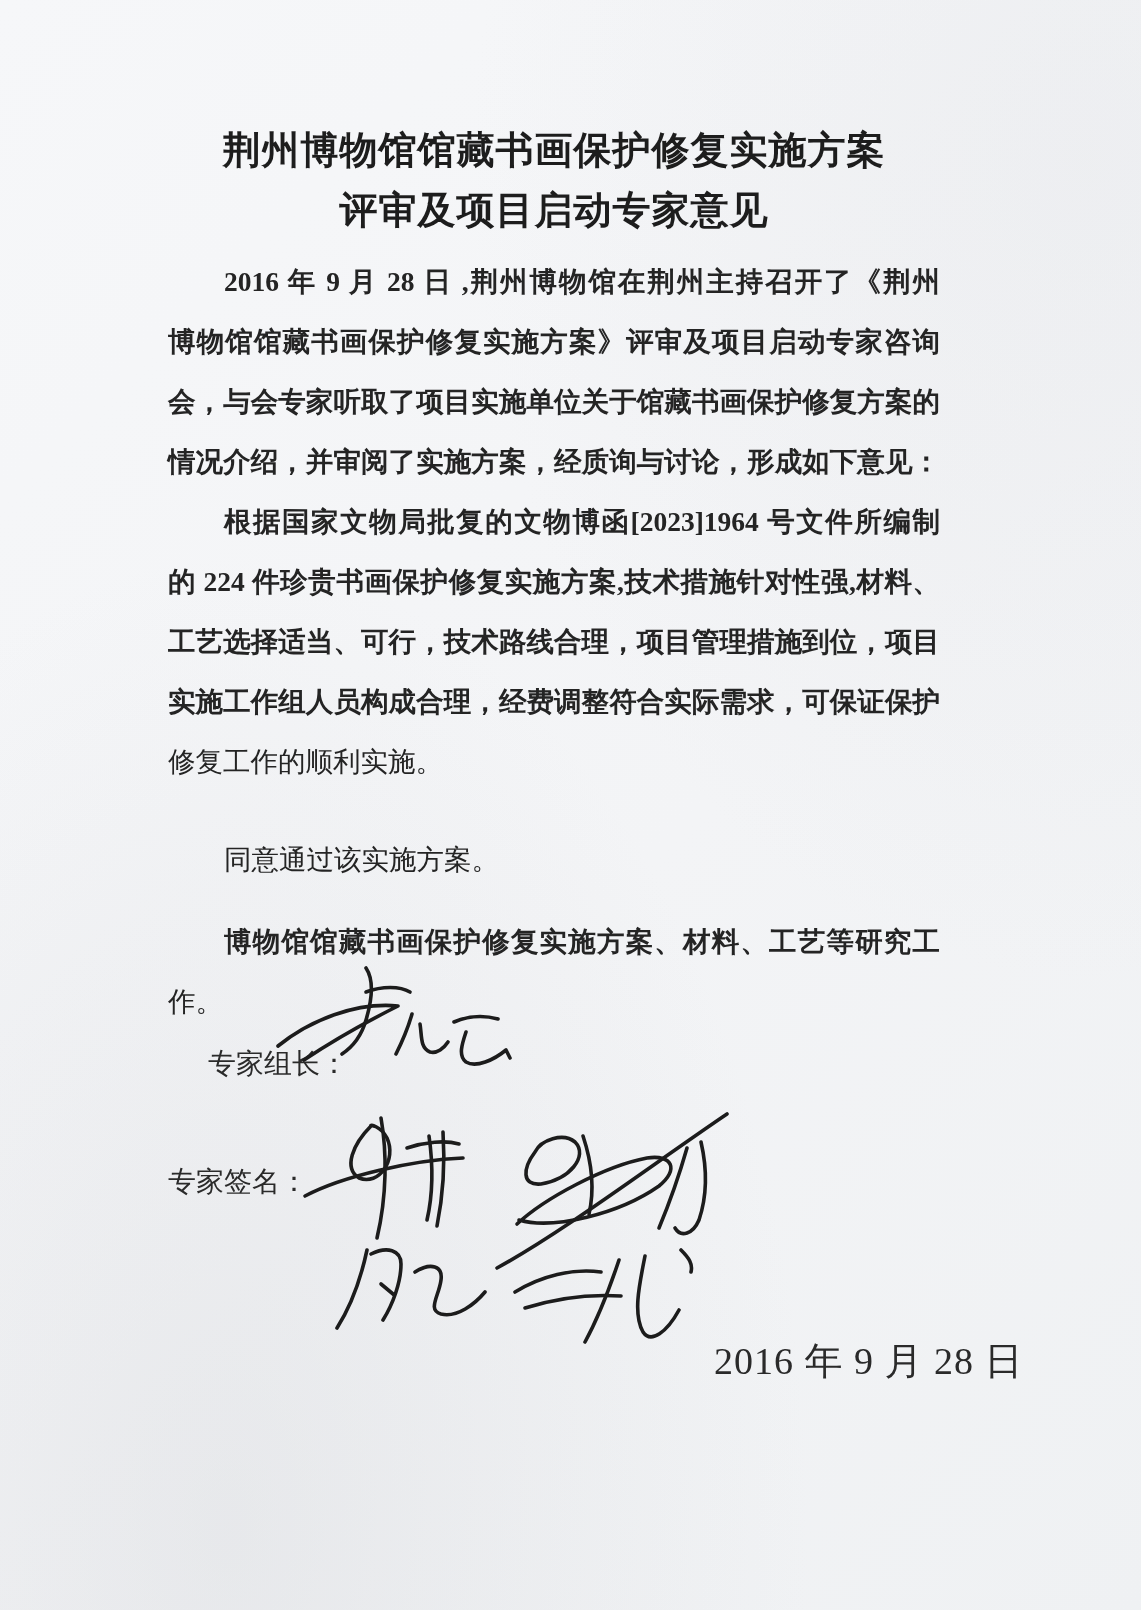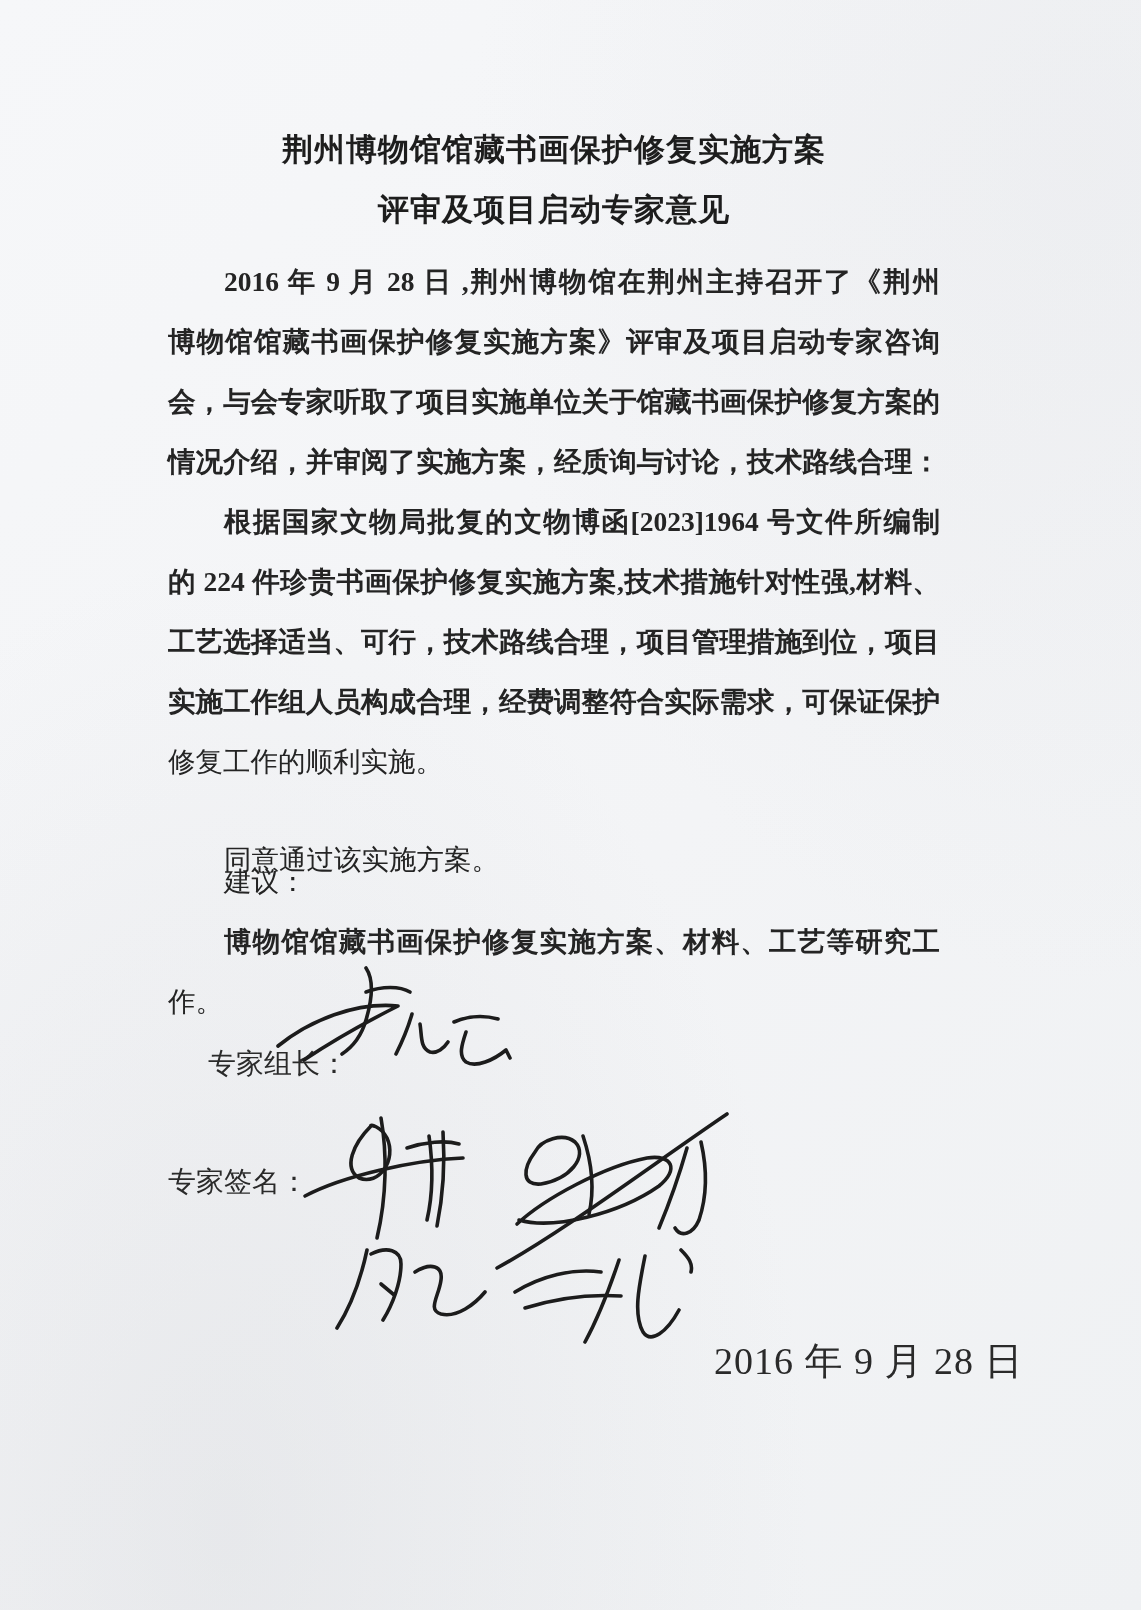--- a/index.html
+++ b/index.html
@@ -16,21 +16,21 @@
       radial-gradient(ellipse at 95% 10%, rgba(222,224,228,.30) 0%, rgba(222,224,228,0) 40%),
       linear-gradient(135deg,#f6f7f9 0%,#f3f4f6 55%,#eff1f3 100%);
     overflow:hidden;
     color:#262626;
   }
   .title{
     position:absolute;left:168px;width:772px;
     text-align:center;
     font-family:"Liberation Sans","DejaVu Sans",sans-serif;
     font-weight:bold;
-    font-size:31px;line-height:40px;
+    font-size:38px;line-height:40px;
     letter-spacing:1px;
     color:#1d1d1d;
   }
   #title1{top:130px;}
   #title2{top:190px;}
   .bodyline{
     position:absolute;left:168px;width:772px;height:46px;
     font-size:27.5px;line-height:40px;
     color:#242424;
     white-space:nowrap;
@@ -65,28 +65,27 @@
 <body>
 
 <div class="page">
 
   <div class="title" id="title1">荆州博物馆馆藏书画保护修复实施方案</div>
   <div class="title" id="title2">评审及项目启动专家意见</div>
 
   <div class="bodyline fill indent" style="top:262px">2016 年 9 月 28 日 ,荆州博物馆在荆州主持召开了《荆州</div>
   <div class="bodyline fill" style="top:322px">博物馆馆藏书画保护修复实施方案》评审及项目启动专家咨询</div>
   <div class="bodyline fill" style="top:382px">会，与会专家听取了项目实施单位关于馆藏书画保护修复方案的</div>
-  <div class="bodyline fill" style="top:442px">情况介绍，并审阅了实施方案，经质询与讨论，技术路线合理：</div>
+  <div class="bodyline fill" style="top:442px">情况介绍，并审阅了实施方案，经质询与讨论，形成如下意见：</div>
   <div class="bodyline fill indent" style="top:502px">根据国家文物局批复的文物博函[2023]1964 号文件所编制</div>
   <div class="bodyline fill" style="top:562px">的 224 件珍贵书画保护修复实施方案,技术措施针对性强,材料、</div>
   <div class="bodyline fill" style="top:622px">工艺选择适当、可行，技术路线合理，项目管理措施到位，项目</div>
   <div class="bodyline" style="top:742px">修复工作的顺利实施。</div>
   <div class="bodyline fill" style="top:682px">实施工作组人员构成合理，经费调整符合实际需求，可保证保护</div>
   <div class="bodyline indent" style="top:840px">同意通过该实施方案。</div>
-  <div class="bodyline indent" style="top:862px">建议：</div>
   <div class="bodyline fill indent" style="top:922px">博物馆馆藏书画保护修复实施方案、材料、工艺等研究工</div>
   <div class="bodyline" style="top:982px">作。</div>
 
   <div class="label" id="leader-label">专家组长：</div>
 
   <svg class="sig" id="leader-sig" width="250" height="125" viewBox="0 0 250 125">
     <g stroke-width="3.6">
       <path d="M96 6 C104 18 102 38 96 58 C92 72 84 84 72 92"></path>
       <path d="M96 30 C112 24 130 24 140 30"></path>
       <path d="M8 84 C40 58 86 40 128 44 C104 56 64 78 34 98"></path>

